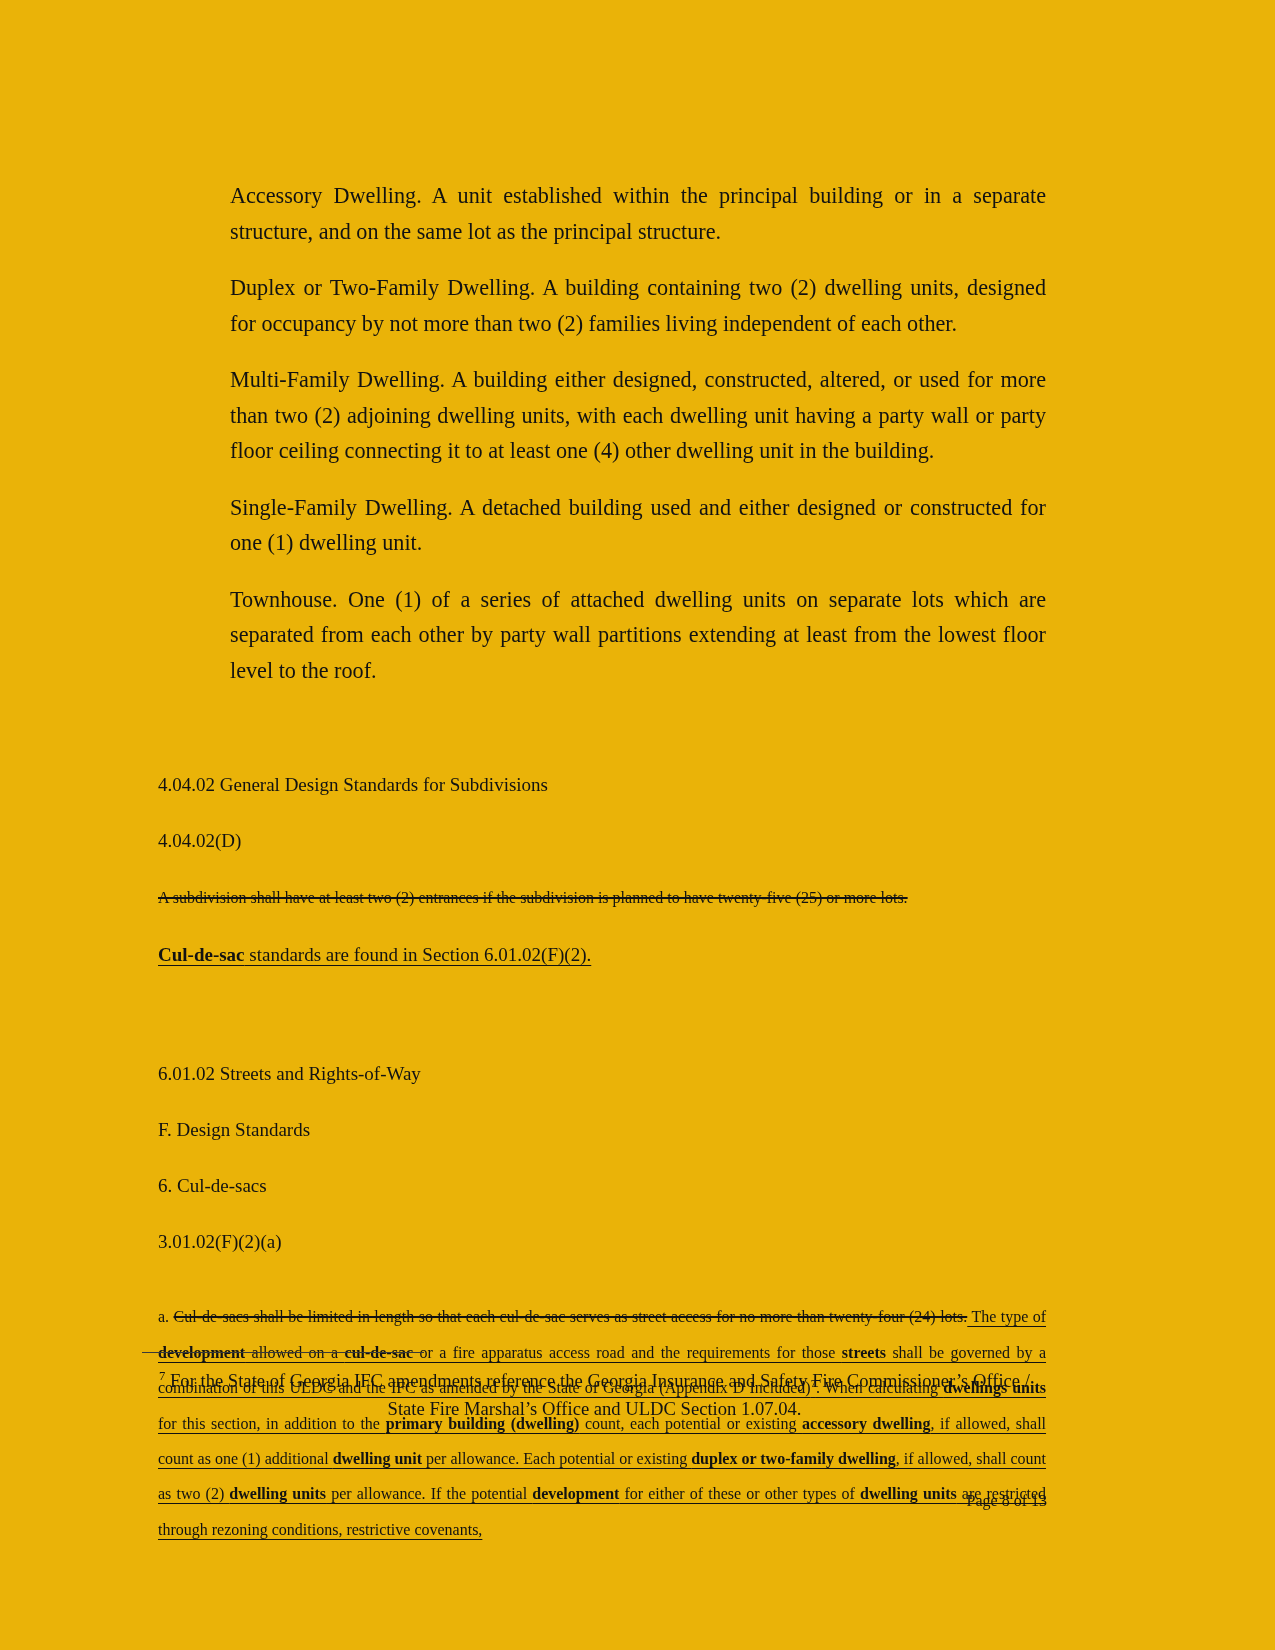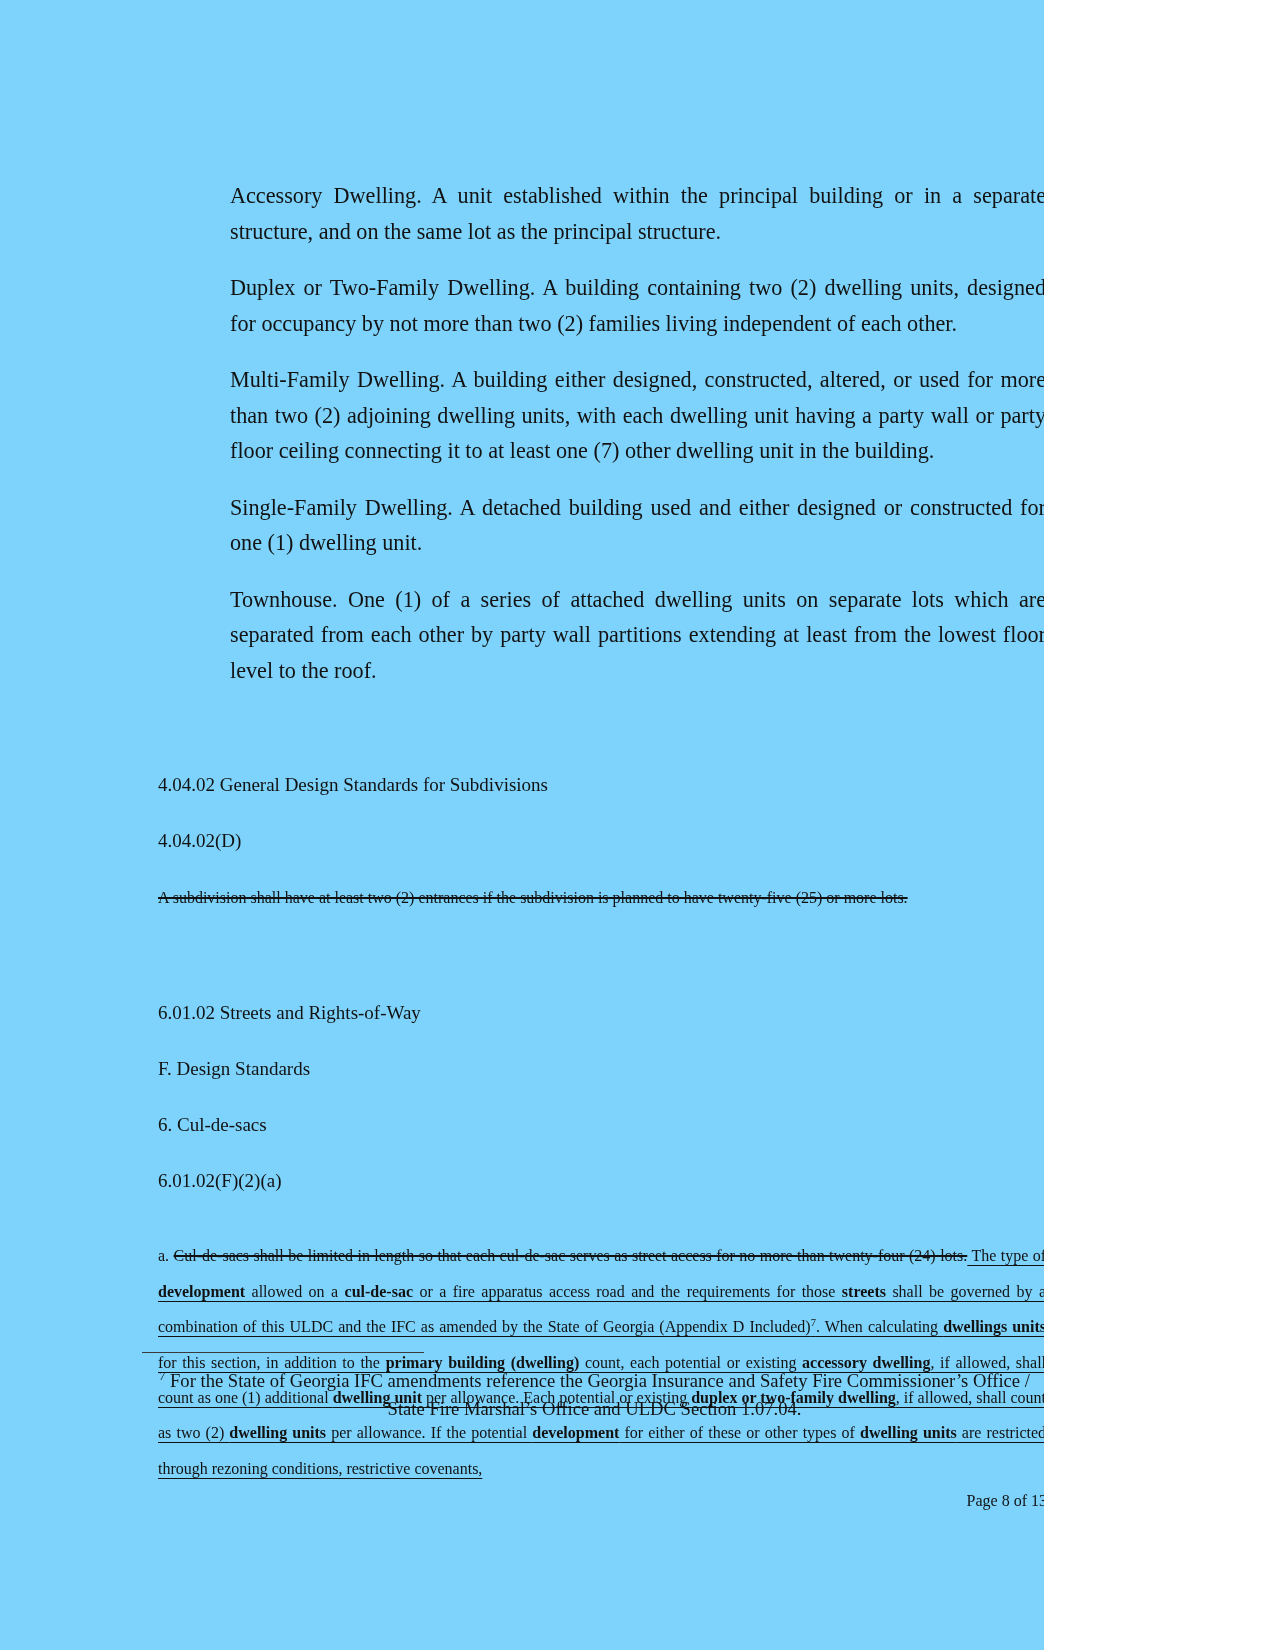--- a/index.html
+++ b/index.html
@@ -6,23 +6,23 @@
     margin: 0;
     padding: 0;
     background: #ffffff;
   }
   body {
     font-family: "Liberation Serif", "DejaVu Serif", serif;
     color: #121212;
   }
   .page {
     position: relative;
-    width: 1044px;
+    width: 1275px;
     height: 1650px;
-    background: #7dd3fc;
+    background: #eab308;
     overflow: hidden;
     box-sizing: border-box;
   }
   .content {
     position: absolute;
     left: 158px;
     top: 178px;
     width: 888px;
   }
   
@@ -113,47 +113,50 @@
 </head>
 <body>
 
 <div class="page">
 
   <div class="content">
 
     <div class="defs">
       <p>Accessory Dwelling. A unit established within the principal building or in a separate structure, and on the same lot as the principal structure.</p>
       <p>Duplex or Two-Family Dwelling. A building containing two (2) dwelling units, designed for occupancy by not more than two (2) families living independent of each other.</p>
-      <p>Multi-Family Dwelling. A building either designed, constructed, altered, or used for more than two (2) adjoining dwelling units, with each dwelling unit having a party wall or party floor ceiling connecting it to at least one (7) other dwelling unit in the building.</p>
+      <p>Multi-Family Dwelling. A building either designed, constructed, altered, or used for more than two (2) adjoining dwelling units, with each dwelling unit having a party wall or party floor ceiling connecting it to at least one (4) other dwelling unit in the building.</p>
       <p>Single-Family Dwelling. A detached building used and either designed or constructed for one (1) dwelling unit.</p>
       <p>Townhouse. One (1) of a series of attached dwelling units on separate lots which are separated from each other by party wall partitions extending at least from the lowest floor level to the roof.</p>
     </div>
 
     <div class="gap-lg"></div>
 
     <p class="sec">4.04.02 General Design Standards for Subdivisions</p>
 
     <p class="sec">4.04.02(D)</p>
 
     <p class="sec amend">
       <span class="strike">A subdivision shall have at least two (2) entrances if the subdivision is planned to have twenty-five (25) or more lots.</span>
     </p>
 
     <div class="gap-sm"></div>
 
+    <p class="sec">
+      <span class="ins"><b>Cul-de-sac</b><span> standards are found in Section 6.01.02(F)(2).</span></span>
+    </p>
 
     <div class="gap-lg"></div>
 
     <p class="sec">6.01.02 Streets and Rights-of-Way</p>
 
     <p class="sec">F. Design Standards</p>
 
     <p class="sec">6. Cul-de-sacs</p>
 
-    <p class="sec">6.01.02(F)(2)(a)</p>
+    <p class="sec">3.01.02(F)(2)(a)</p>
 
     <div class="gap-sm"></div>
 
     <p class="amend">
       <span>a. </span><span class="strike">Cul-de-sacs shall be limited in length so that each cul-de-sac serves as street access for no more than twenty-four (24) lots.</span><span class="ins" id="inserted-runs"><span> The type of </span><b class="bold">development</b><span> allowed on a </span><b class="bold">cul-de-sac</b><span> or a fire apparatus access road and the requirements for those </span><b class="bold">streets</b><span> shall be governed by a combination of this ULDC and the IFC as amended by the State of Georgia (Appendix D Included)</span><sup class="fn">7</sup><span>. When calculating </span><b class="bold">dwellings units</b><span> for this section, in addition to the </span><b class="bold">primary building (dwelling)</b><span> count, each potential or existing </span><b class="bold">accessory dwelling</b><span>, if allowed, shall count as one (1) additional </span><b class="bold">dwelling unit</b><span> per allowance.  Each potential or existing </span><b class="bold">duplex or two-family dwelling</b><span>, if allowed, shall count as two (2) </span><b class="bold">dwelling units</b><span> per allowance.  If the potential </span><b class="bold">development</b><span> for either of these or other types of </span><b class="bold">dwelling units</b><span> are restricted through rezoning conditions, restrictive covenants,</span></span>
     </p>
 
   </div>
 
   <div class="footnote-wrap">

